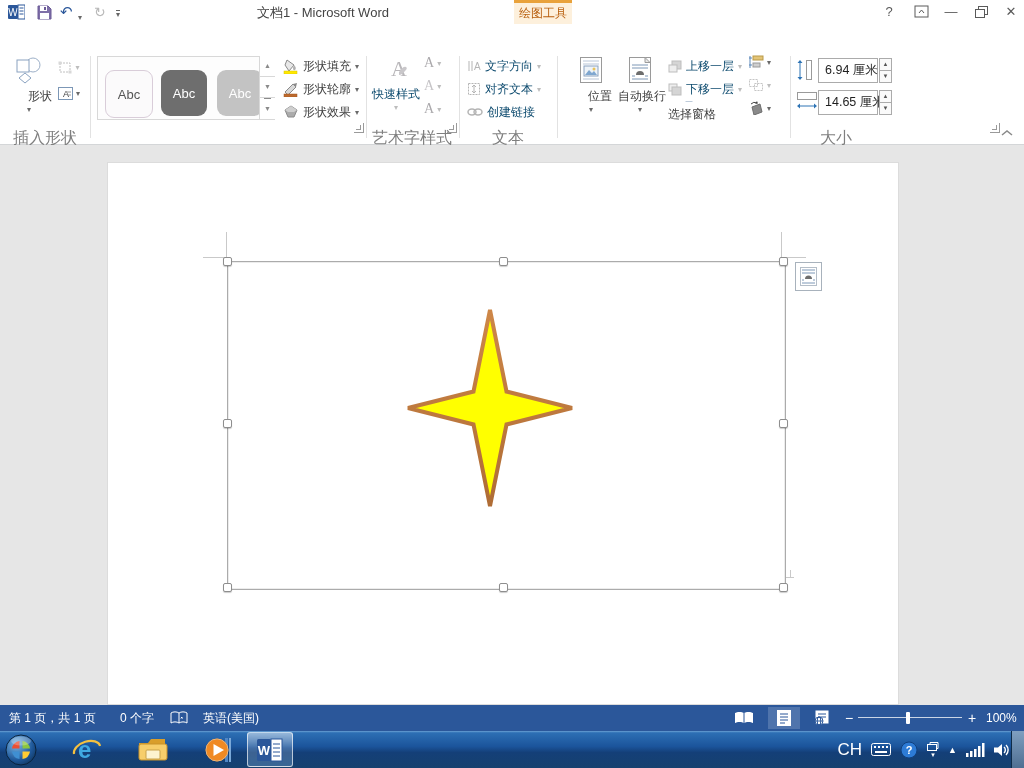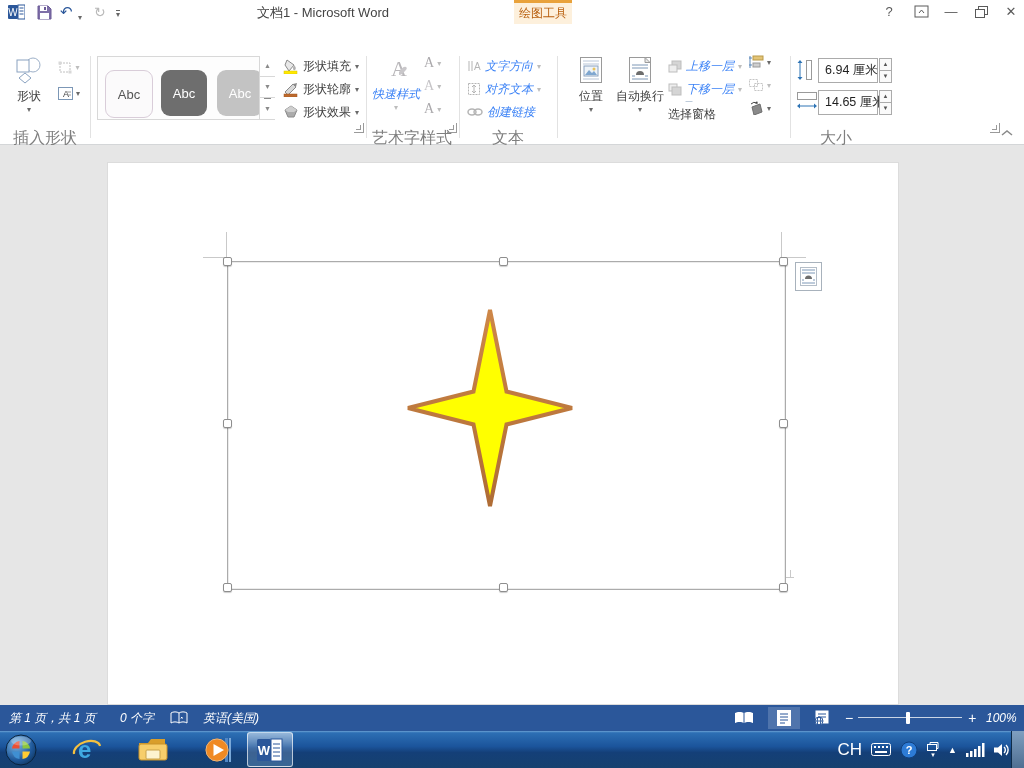--- a/index.html
+++ b/index.html
@@ -19,40 +19,40 @@
   .tab{top:0;height:26px;font-size:13px;color:#4a4a4a;line-height:26px;padding:0 14px;}
   #fmt-tab{left:514px;top:0;width:58px;height:27px;background:#fff;border:1px solid #d5d5d5;border-bottom:none;box-sizing:border-box;text-align:center;font-size:13px;color:#c26008;line-height:25px;}
   #signin{right:40px;top:5px;font-size:13px;color:#444;}
   #avatar{right:6px;top:0;width:27px;height:26px;background:#e8e8e8;}
   #avatar .head{position:absolute;left:8px;top:5px;width:10px;height:10px;border-radius:50%;background:#bdbdbd;}
   #avatar .body{position:absolute;left:4px;top:16px;width:18px;height:10px;border-radius:9px 9px 0 0;background:#bdbdbd;}
   
   #ribbon{left:0;top:50px;width:1024px;height:95px;background:#fff;border-bottom:1px solid #d4d6d8;box-sizing:border-box;}
   .vdiv{top:6px;width:1px;height:82px;background:#e2e2e2;}
   .glabel{top:78px;font-size:16px;color:#7f7f7f;text-align:center;white-space:nowrap;}
-  .rlabel{font-size:12px;color:#3f3f3f;white-space:nowrap;}
-  .rlabel.dis{color:#3b82f6;font-style:italic;}
+  .rlabel{font-size:12px;color:#3f3f3f;white-space:nowrap;text-align:right;}
+  .rlabel.dis{color:#0c4a6e;}
   .dd{font-size:8px;color:#6a6a6a;}
   .dd.dis{color:#bdbdbd;}
   .launcher{width:9px;height:9px;border-right:1px solid #9a9a9a;border-bottom:1px solid #9a9a9a;}
   .launcher:before{content:"";position:absolute;right:2px;bottom:2px;width:4px;height:4px;border-right:1px solid #9a9a9a;border-bottom:1px solid #9a9a9a;}
   .thumb{top:13px;width:46px;height:46px;border-radius:9px;font-size:13px;display:flex;align-items:center;justify-content:center;}
   .gallery-btn{width:16px;height:21px;border-left:1px solid #d8d8d8;border-bottom:1px solid #d8d8d8;box-sizing:border-box;text-align:center;color:#8a8a8a;font-size:7px;line-height:20px;background:#fff;}
   .spin{width:13px;height:13px;border:1px solid #ababab;background:#fafafa;box-sizing:border-box;text-align:center;font-size:6px;color:#555;line-height:11px;}
   .sizebox{width:60px;height:25px;border:1px solid #ababab;background:#fff;box-sizing:border-box;font-size:12.5px;color:#1f1f1f;line-height:23px;padding-left:6px;white-space:nowrap;}
   
   #docarea{left:0;top:145px;width:1024px;height:560px;background:#e6e6e6;}
   #page{left:107px;top:17px;width:792px;height:543px;background:#fff;border:1px solid #dcdcdc;box-sizing:border-box;}
   .cropmark{background:#c9c9c9;}
   #selrect{left:227px;top:116px;width:557px;height:327px;border:1px solid #ababab;box-shadow:inset 0 0 0 1px #ececec;}
   .handle{width:9px;height:9px;background:#fff;border:1px solid #8e8e8e;border-radius:2px;box-sizing:border-box;box-shadow:0 1px 1px rgba(0,0,0,.2);}
   #layoutopt{left:795px;top:117px;width:27px;height:29px;background:#fff;border:1px solid #a8b2bc;box-sizing:border-box;display:flex;align-items:center;justify-content:center;}
   
   #statusbar{left:0;top:705px;width:1024px;height:26px;background:#2b579a;color:#fff;font-size:12px;}
-  .sb-item{top:0;height:26px;line-height:26px;white-space:nowrap;font-style:italic;}
+  .sb-item{top:0;height:26px;line-height:26px;white-space:nowrap;}
   .viewbtn{top:2px;width:32px;height:22px;display:flex;align-items:center;justify-content:center;}
   .viewbtn.active{background:#4f74ac;}
   #zoomtrack{left:858px;top:12px;width:104px;height:1px;background:rgba(255,255,255,.75);}
   #zoomthumb{left:906px;top:7px;width:4px;height:12px;background:#fff;border-radius:1px;}
   
   #taskbar{left:0;top:731px;width:1024px;height:37px;background:linear-gradient(180deg,#6ba1d4 0,#2d6fb4 5%,#1b549b 42%,#143f78 58%,#16416f 100%);}
   .tb-ico{top:2px;width:34px;height:33px;display:flex;align-items:center;justify-content:center;}
   #word-task{left:247px;top:1px;width:46px;height:35px;border:1px solid rgba(255,255,255,.65);border-radius:3px;background:linear-gradient(180deg,rgba(255,255,255,.5),rgba(255,255,255,.18) 45%,rgba(140,190,235,.30));box-sizing:border-box;display:flex;align-items:center;justify-content:center;}
   #tray{right:14px;top:0;height:37px;display:flex;align-items:center;gap:9px;color:#fff;}
   #showdesk{right:0;top:0;width:13px;height:37px;background:linear-gradient(180deg,#7f9fc0,#4f6f92);border-left:1px solid #0f2c49;box-sizing:border-box;}

